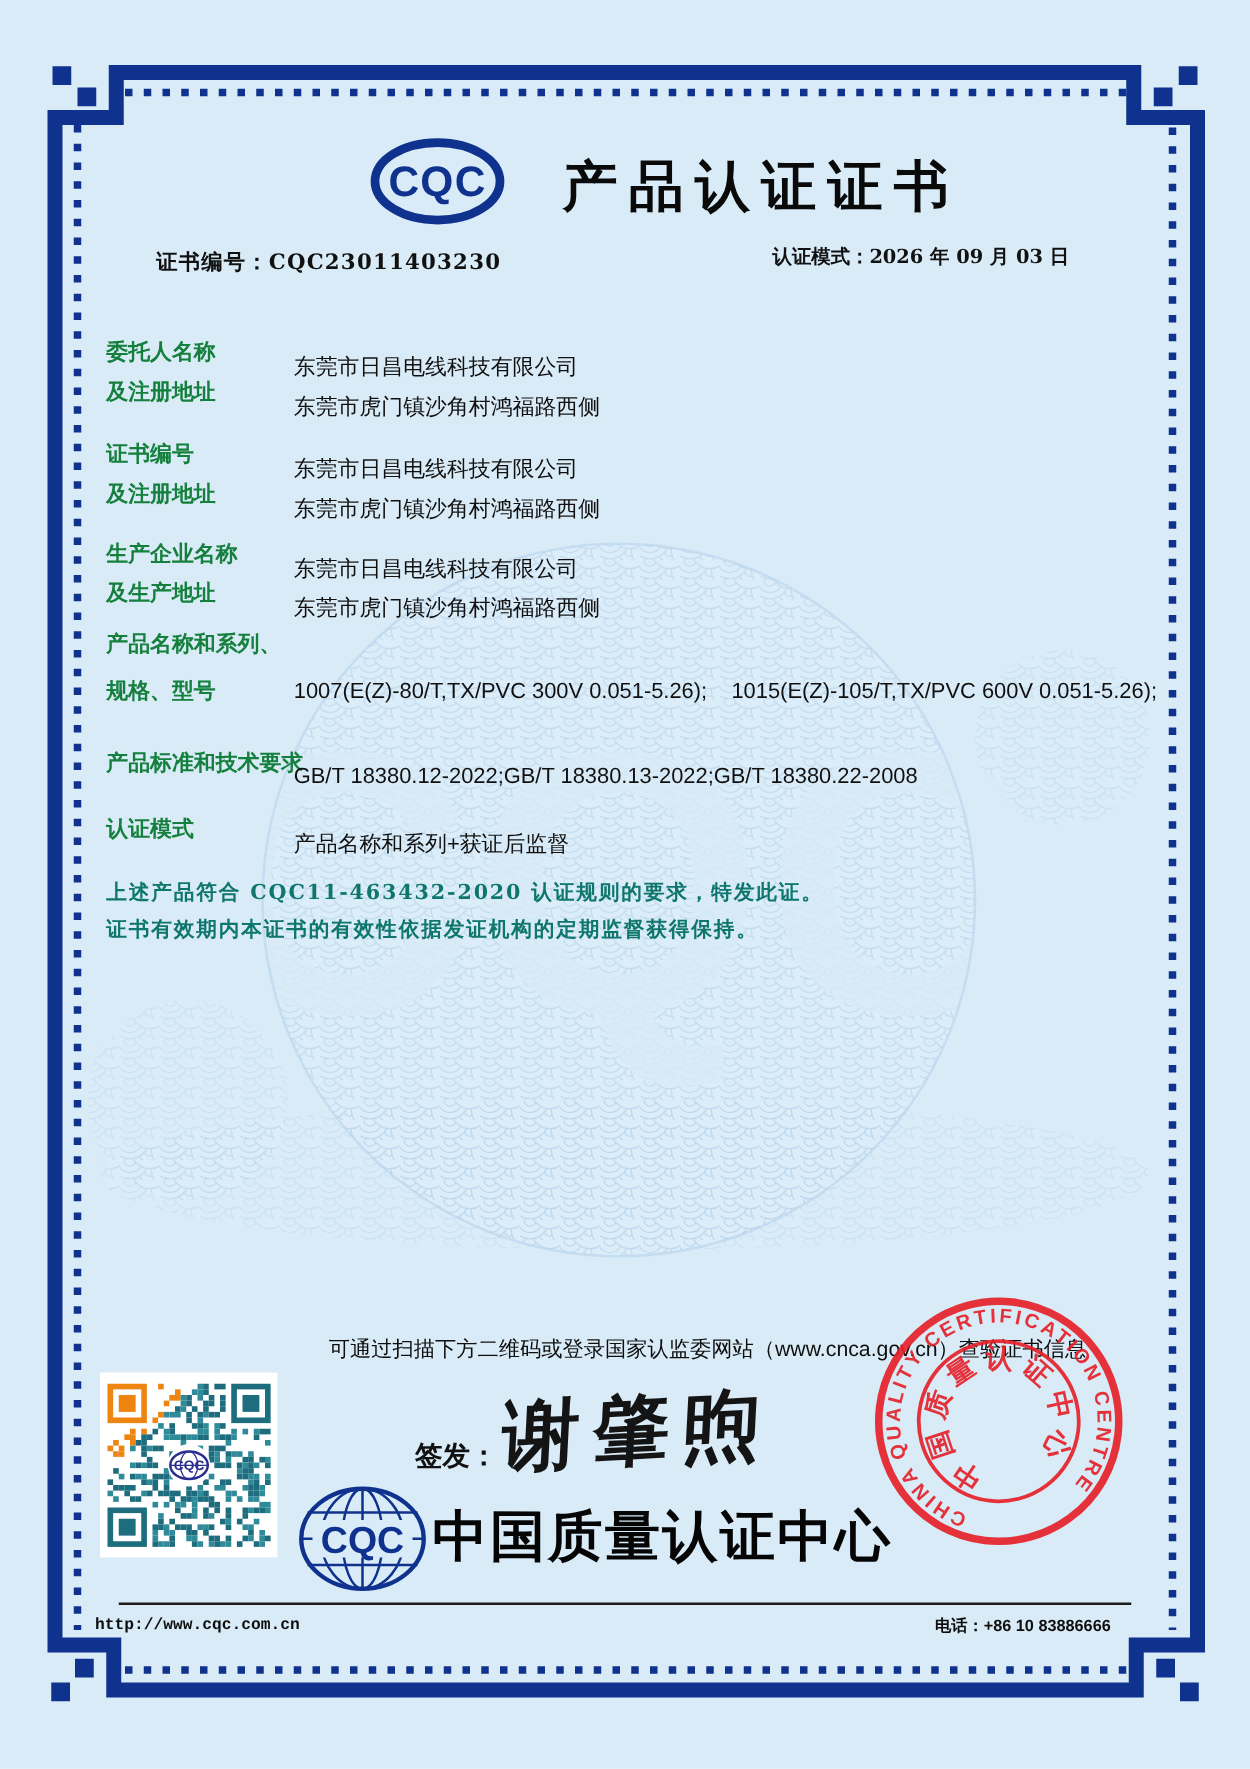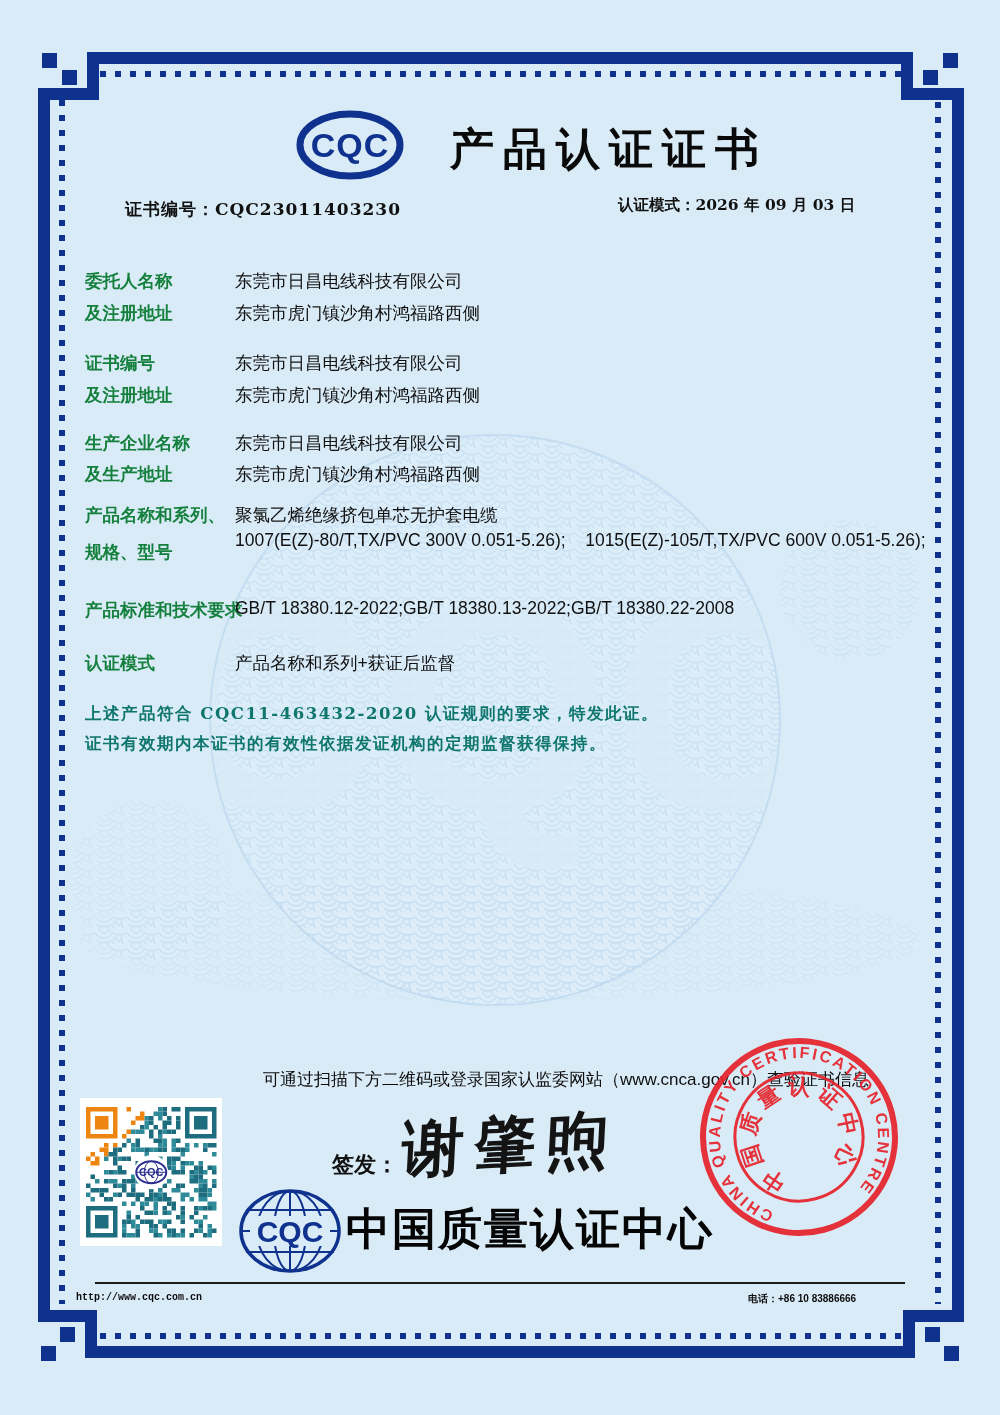--- a/index.html
+++ b/index.html
@@ -13,35 +13,35 @@
   
   .title{
     font-size:44px;font-weight:700;letter-spacing:9px;color:#0a0a0a;
     font-family:"Liberation Sans",sans-serif;
   }
   .kai{font-family:"DejaVu Serif","Liberation Serif",serif;font-weight:700;}
   .cert-no{font-size:17px;letter-spacing:1px;}
   .date-line{font-size:15.5px;line-height:26px;text-align:left;}
   
   .lbl{font-size:17.5px;font-weight:700;color:#15803d;white-space:pre;}
-  .val{font-size:17.5px;font-weight:400;color:#101010;white-space:pre;}
+  .val{font-size:17.5px;font-weight:400;color:#101010;white-space:pre;margin-top:12px;}
   .stmt{font-size:16.5px;letter-spacing:1.5px;font-weight:700;
         font-family:"DejaVu Serif","Liberation Serif",serif;color:#0f766e;white-space:pre;}
   
   .verify{font-size:17px;color:#0e0e0e;}
   .sign-label{font-size:22px;}
   .signature{
     font-size:62px;font-weight:700;color:#141414;letter-spacing:10px;
     font-family:"DejaVu Serif","Liberation Serif",serif;
     transform:rotate(-3deg) skewX(-6deg);transform-origin:left center;white-space:nowrap;
   }
   .org-name{font-size:44px;font-weight:700;color:#050505;letter-spacing:2px;white-space:nowrap;}
   .qr-box{background:#ffffff;}
   .footer-line{background:#1c1c1c;}
-  .foot{font-size:10px;font-weight:700;color:#0d0d0d;white-space:pre;}
+  .foot{font-size:13px;font-weight:700;color:#0d0d0d;white-space:pre;}
   .foot.mono{font-family:"Liberation Mono","DejaVu Sans Mono",monospace;font-weight:700;}
   .stamp-wrap{transform:rotate(-15deg);}
 </style>
 </head>
 <body>
 
 <div class="page">
 
   <svg class="abs" style="left:0;top:0;" width="1000" height="1415" viewBox="0 0 1000 1415" aria-hidden="true">
     <defs>
@@ -117,21 +117,20 @@
   <div class="abs lbl" style="left:85px;top:383px;">及注册地址</div>
   <div class="abs val" style="left:235px;top:383px;">东莞市虎门镇沙角村鸿福路西侧</div>
 
   <div class="abs lbl" style="left:85px;top:431px;">生产企业名称</div>
   <div class="abs val" style="left:235px;top:431px;">东莞市日昌电线科技有限公司</div>
   <div class="abs lbl" style="left:85px;top:462px;">及生产地址</div>
   <div class="abs val" style="left:235px;top:462px;">东莞市虎门镇沙角村鸿福路西侧</div>
 
   <div class="abs lbl" style="left:85px;top:503px;">产品名称和系列、</div>
   <div class="abs lbl" style="left:85px;top:540px;">规格、型号</div>
-  <div class="abs val" style="left:235px;top:503px;">聚氯乙烯绝缘挤包单芯无护套电缆</div>
   <div class="abs val" style="left:235px;top:530px;">1007(E(Z)-80/T,TX/PVC 300V 0.051-5.26);    1015(E(Z)-105/T,TX/PVC 600V 0.051-5.26);</div>
 
   <div class="abs lbl" style="left:85px;top:598px;">产品标准和技术要求</div>
   <div class="abs val" style="left:235px;top:598px;">GB/T 18380.12-2022;GB/T 18380.13-2022;GB/T 18380.22-2008</div>
 
   <div class="abs lbl" style="left:85px;top:651px;">认证模式</div>
   <div class="abs val" style="left:235px;top:651px;">产品名称和系列+获证后监督</div>
 
   <div class="abs stmt" style="left:85px;top:703px;">上述产品符合 CQC11-463432-2020 认证规则的要求，特发此证。</div>
   <div class="abs stmt" style="left:85px;top:733px;">证书有效期内本证书的有效性依据发证机构的定期监督获得保持。</div>

